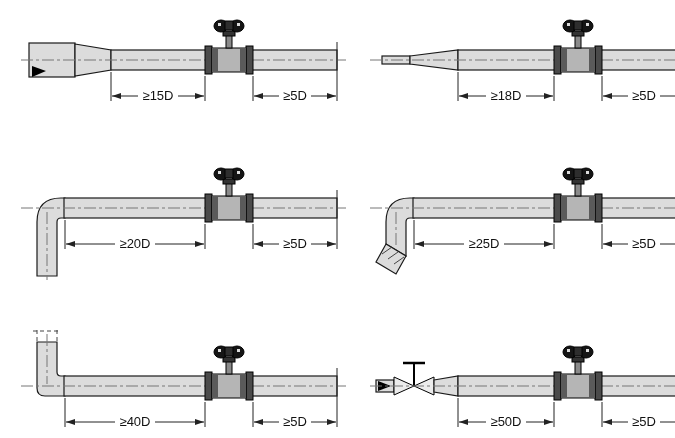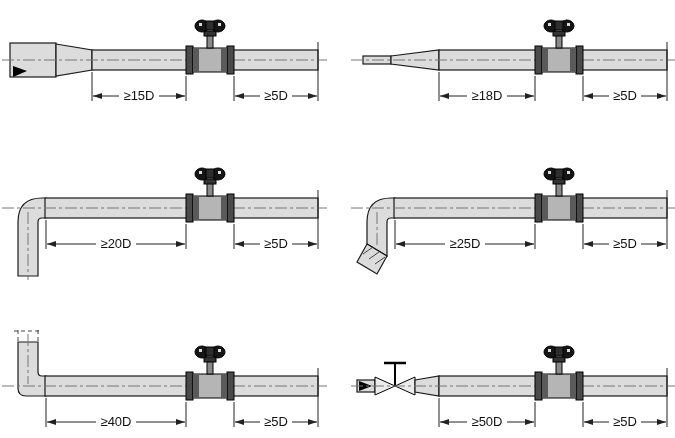--- a/index.html
+++ b/index.html
@@ -1,17 +1,17 @@
 <!DOCTYPE html>
 <html><head>
 <meta charset="utf-8">
 <style>
   html,body{margin:0;padding:0;background:#fff;}
   body{width:675px;height:438px;overflow:hidden;font-family:"Liberation Sans",sans-serif;}
-  .grid{display:grid;grid-template-columns:337px 338px;grid-template-rows:132px 170px 136px;width:601px;height:438px;}
+  .grid{display:grid;grid-template-columns:337px 338px;grid-template-rows:132px 170px 136px;width:601px;height:438px;padding-left:19px;}
   .cell{position:relative;}
   .cell svg.panel{display:block;}
   .r2 svg.panel{margin-top:16px;}
   .r3 svg.panel{margin-top:24px;}
   .colR svg.panel{margin-left:12px;}
   .pipe{fill:#dcdcdc;stroke:#1a1a1a;stroke-width:1.2;}
   .cl{stroke:#777;stroke-width:1;stroke-dasharray:12 3 3 3;fill:none;}
   .dim{stroke:#222;stroke-width:1;fill:none;}
   .thin{stroke:#333;stroke-width:0.9;}
   .dash{stroke:#444;stroke-width:1;stroke-dasharray:4 3;fill:none;}

